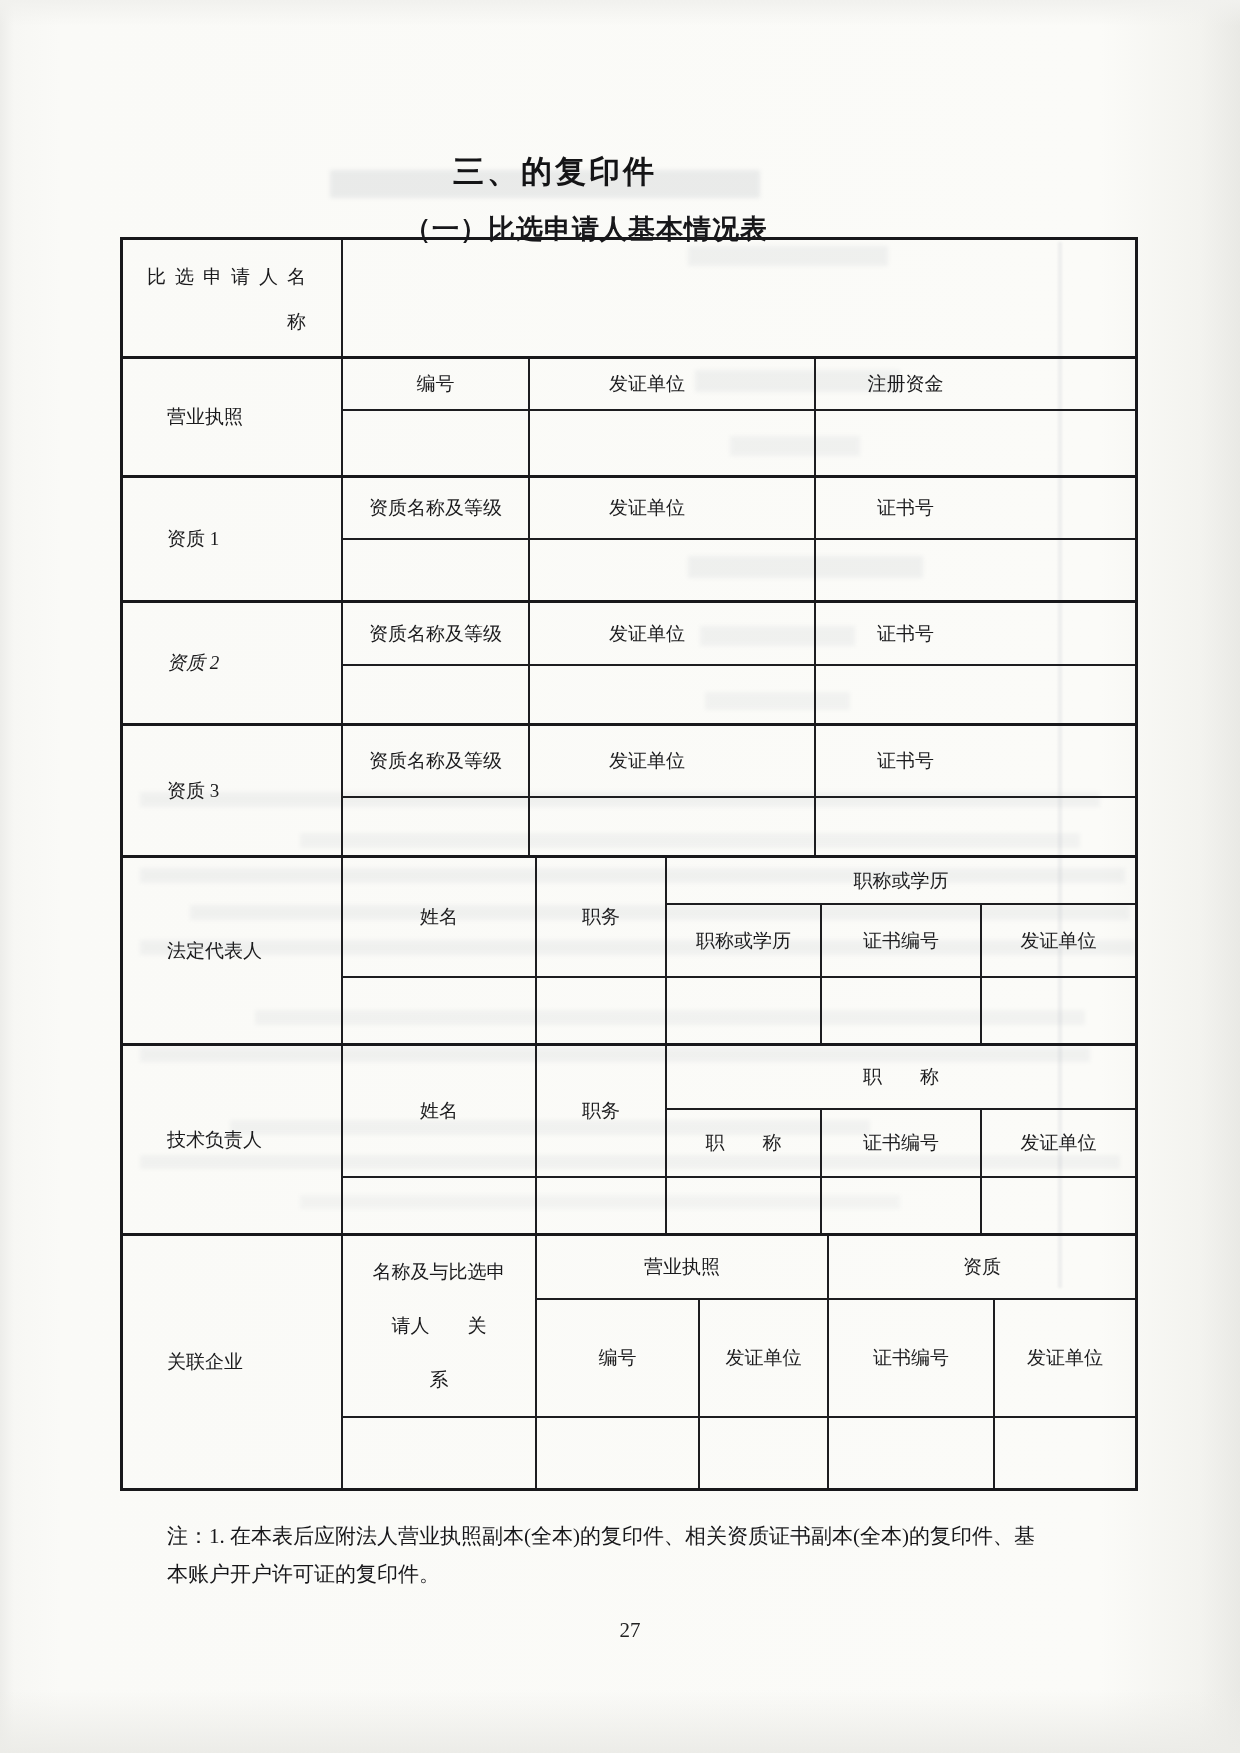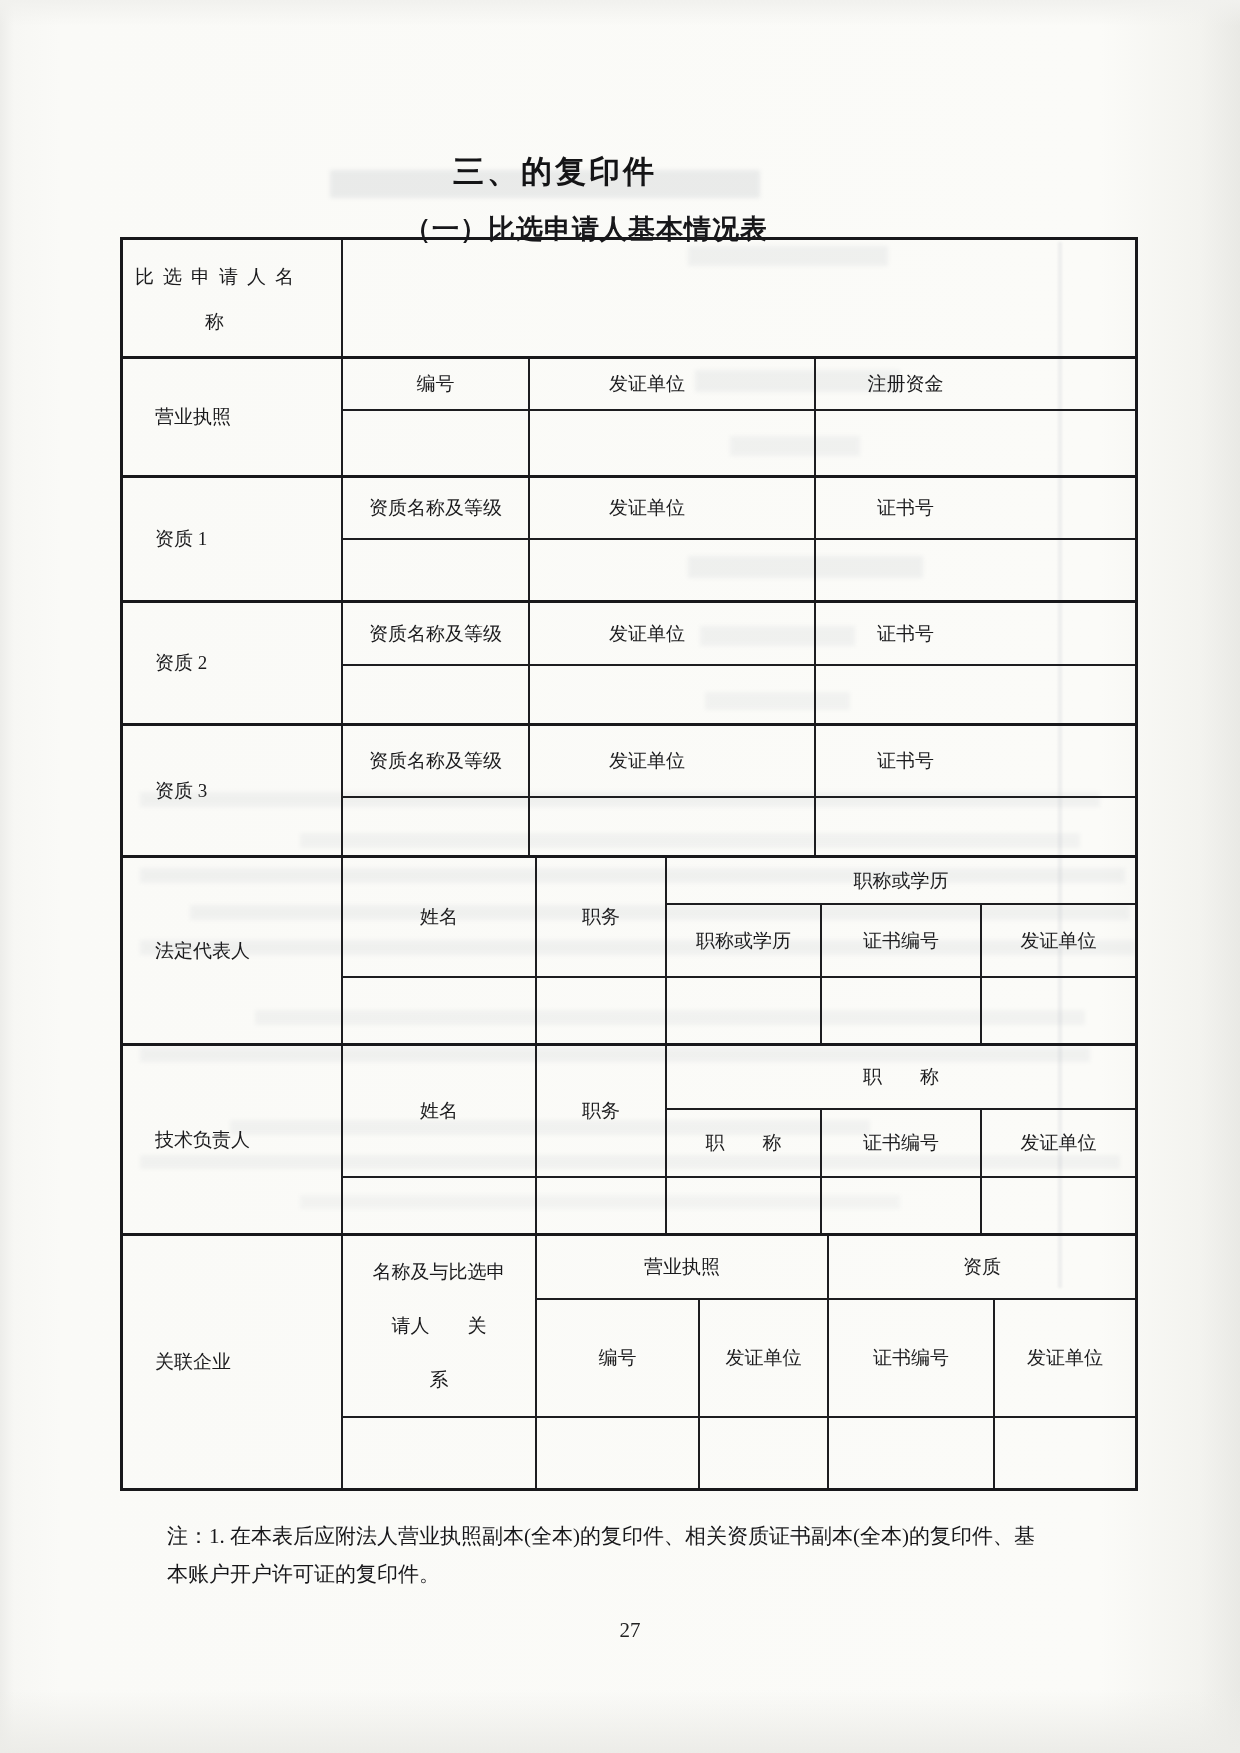--- a/index.html
+++ b/index.html
@@ -32,21 +32,21 @@
   }
   .sec{display:grid;position:relative;}
   .sec + .sec{border-top:3px solid #18181b;}
   .c{
     box-sizing:border-box;display:flex;align-items:center;justify-content:center;
     border-left:2px solid #1d1d20;line-height:1.35;
     white-space:pre-line;text-align:center;
   }
   .c.nol{border-left:none;}
   .c.bt{border-top:2px solid #1d1d20;}
-  .c.lab{justify-content:flex-start;padding-left:32px;text-align:center;}
+  .c.lab{justify-content:flex-start;padding-left:32px;text-align:right;margin-left:12px;}
   
   .s1{grid-template-columns:218px 1fr;grid-template-rows:116px;}
   .s1 .applicant-label{
     align-items:flex-start;padding:14px 8px 0 12px;letter-spacing:9px;line-height:45px;
   }
   .s-lic{grid-template-columns:218px 187px 286px 1fr;}
   .s2{grid-template-rows:50px 66px;}
   .s3{grid-template-rows:60px 62px;}
   .s4{grid-template-rows:61px 59px;}
   .s5{grid-template-rows:70px 59px;}
@@ -118,21 +118,21 @@
     <div class="c nol lab" style="grid-column:1;grid-row:1/3;">资质 1</div>
     <div class="c" style="grid-column:2;grid-row:1;">资质名称及等级</div>
     <div class="c shift-r3" style="grid-column:3;grid-row:1;">发证单位</div>
     <div class="c shift-r4" style="grid-column:4;grid-row:1;">证书号</div>
     <div class="c bt" style="grid-column:2;grid-row:2;"></div>
     <div class="c bt" style="grid-column:3;grid-row:2;"></div>
     <div class="c bt" style="grid-column:4;grid-row:2;"></div>
   </div>
 
   <div class="sec s-lic s4">
-    <div class="c nol lab" style="grid-column:1;grid-row:1/3;">资质 2</div>
+    <div class="c nol lab" style="grid-column:1;grid-row:1/3;font-style:italic;">资质 2</div>
     <div class="c" style="grid-column:2;grid-row:1;">资质名称及等级</div>
     <div class="c shift-r3" style="grid-column:3;grid-row:1;">发证单位</div>
     <div class="c shift-r4" style="grid-column:4;grid-row:1;">证书号</div>
     <div class="c bt" style="grid-column:2;grid-row:2;"></div>
     <div class="c bt" style="grid-column:3;grid-row:2;"></div>
     <div class="c bt" style="grid-column:4;grid-row:2;"></div>
   </div>
 
   <div class="sec s-lic s5">
     <div class="c nol lab" style="grid-column:1;grid-row:1/3;">资质 3</div>

